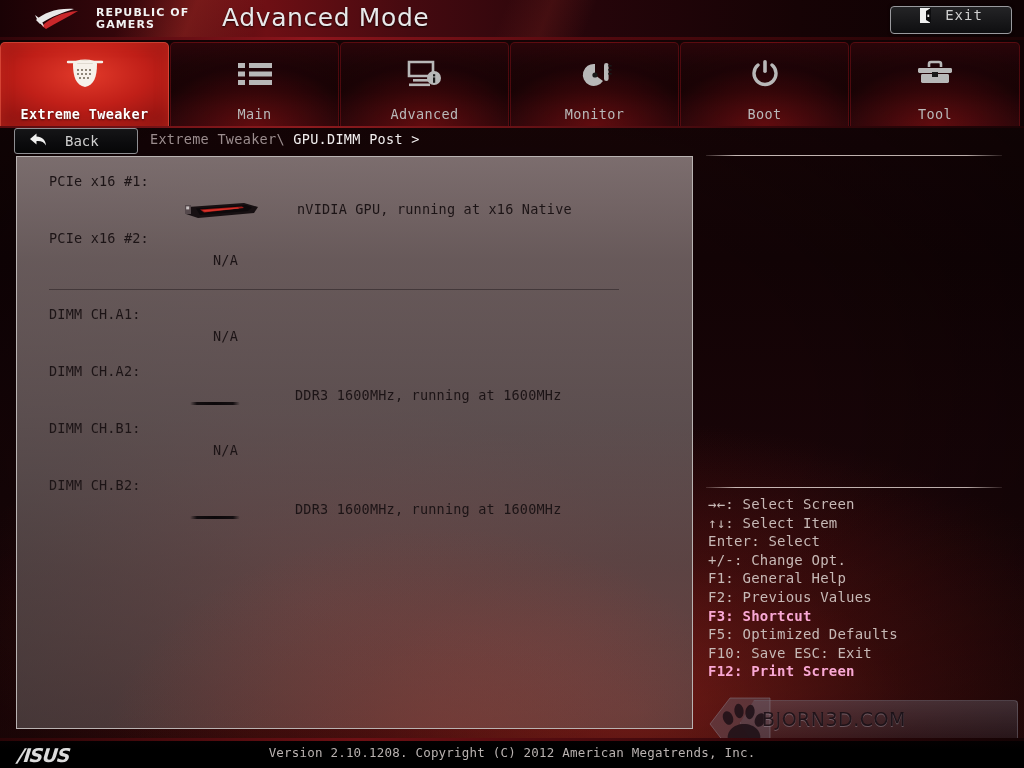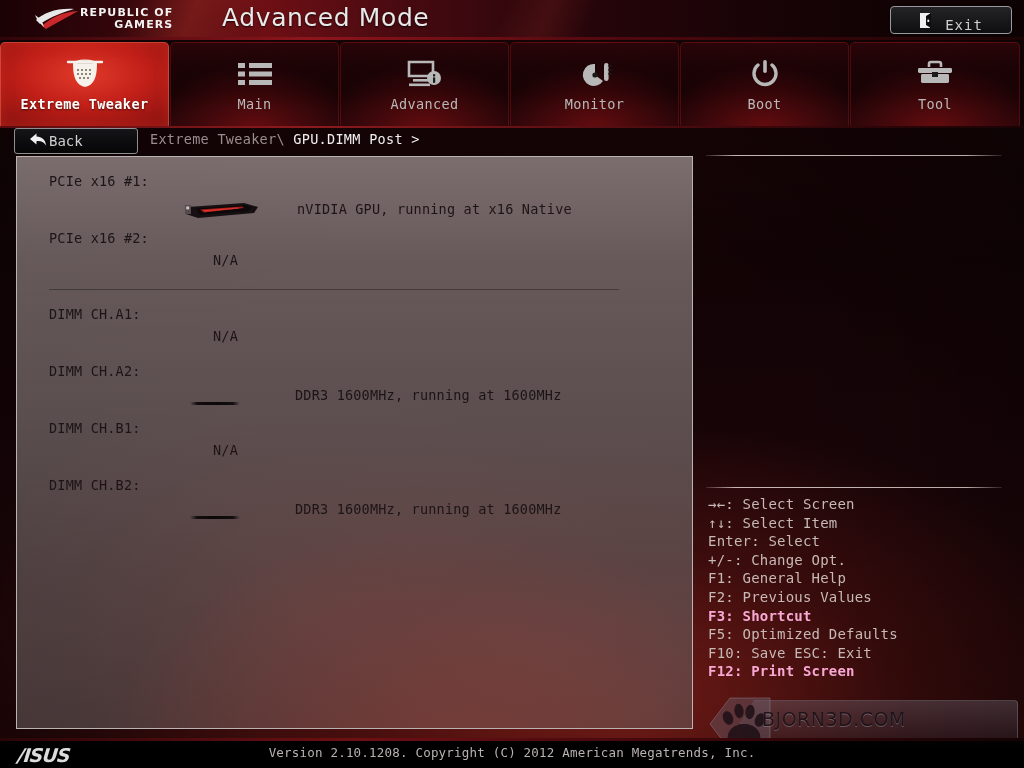--- a/index.html
+++ b/index.html
@@ -34,39 +34,39 @@
   }
   .header:after{
     content:""; position:absolute; left:0; right:0; bottom:0; height:3px;
     background:linear-gradient(90deg,#300509,#8d151c 30%,#50090e 60%,#1a0304);
   }
   .hdr-streak{
     position:absolute; top:0; height:40px;
     background:linear-gradient(90deg,rgba(255,60,50,0) 0%,rgba(255,80,60,0.22) 50%,rgba(255,60,50,0) 100%);
     transform:skewX(-22deg);
   }
-  .rog-logo { position:absolute; left:34px; top:6px; display:flex; align-items:center; gap:0;text-align:right; }
+  .rog-logo { position:absolute; left:34px; top:6px; display:flex; align-items:center; gap:16px; }
   .rog-eye { width:46px; height:26px; position:relative; }
   .rog-eye svg { display:block; }
   .rog-text {
     font-family:"DejaVu Sans","Liberation Sans",sans-serif;
     font-weight:bold; font-size:11px; line-height:12.5px; color:#f2f2f2;
     letter-spacing:1.1px;
   }
   .adv-mode {
     position:absolute; left:222px; top:3px;
     font-family:"DejaVu Sans","Liberation Sans",sans-serif;
     font-size:25px; color:#e9e9ea; letter-spacing:0.6px;
     text-shadow:0 1px 2px rgba(0,0,0,.8);
   }
   .exit-btn {
     position:absolute; right:12px; top:6px; width:122px; height:28px;
     background:linear-gradient(180deg,#242426 0%,#19191b 50%,#0e0e10 100%);
     border:1px solid #9a9a9e; border-radius:4px;
-    display:flex; align-items:flex-end; justify-content:center; gap:11px;
+    display:flex; align-items:flex-start; justify-content:center; gap:11px;
     box-shadow:0 0 3px rgba(0,0,0,.7);
   }
   .exit-lbl { font-size:14px; color:#cfcfcf; letter-spacing:1px; }
 
   
   .nav { position:absolute; left:0; top:42px; width:1024px; height:86px; display:flex; }
   .tab {
     position:relative; height:84px; margin:0 1px 0 0;
     border-radius:5px 5px 0 0;
     display:flex; flex-direction:column; align-items:center; justify-content:flex-start;
@@ -77,35 +77,35 @@
     border:1px solid rgba(120,18,22,0.55); border-bottom:none;
   }
   .tab.active {
     background:
       radial-gradient(ellipse 120% 120% at 50% 38%, #e23a2a 0%, #c01f18 32%, #8a1210 62%, #5a0a0b 100%);
     border-color:rgba(235,90,70,0.65);
     box-shadow:0 0 14px rgba(220,50,35,0.45) inset;
   }
   .tab-icon { height:40px; display:flex; align-items:center; justify-content:center; }
   .tab-label {
-    margin-top:2px; font-size:13.5px; color:#b9b9b9; letter-spacing:0.4px;
+    margin-top:12px; font-size:13.5px; color:#b9b9b9; letter-spacing:0.4px;
   }
   .tab.active .tab-label { color:#ffffff; font-weight:bold; text-shadow:0 1px 2px rgba(0,0,0,.6); }
   .nav-underline {
     position:absolute; left:0; top:126px; width:1024px; height:2px;
     background:linear-gradient(90deg,#5a0c10,#8d1a1e 30%,#3a070b 75%,#1a0305);
   }
 
   
   .crumb-row { position:absolute; left:0; top:128px; width:1024px; height:28px; }
   .back-btn {
     position:absolute; left:14px; top:0px; width:124px; height:26px;
     background:linear-gradient(180deg,#151517 0%,#0c0c0e 55%,#060607 100%);
     border:1px solid #8e8e92; border-radius:3px;
-    display:flex; align-items:center; gap:2px; padding-left:14px;
+    display:flex; align-items:center; gap:18px; padding-left:14px;
   }
   .back-lbl { font-size:14px; color:#cfcfcf; }
   .crumb { position:absolute; left:150px; top:3px; font-size:13.5px; letter-spacing:0.3px; }
   .crumb .dim { color:#9b8d8e; }
   .crumb .cur { color:#f2efef; }
 
   
   .panel {
     position:absolute; left:16px; top:156px; width:677px; height:573px;
     border:1px solid #b9b3b2;

